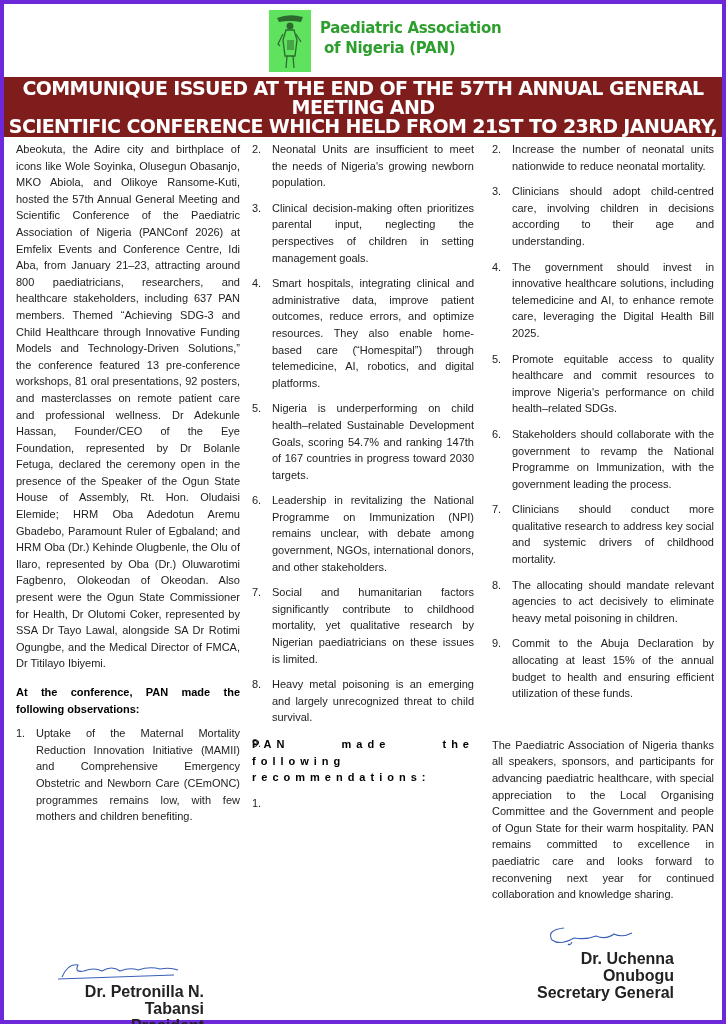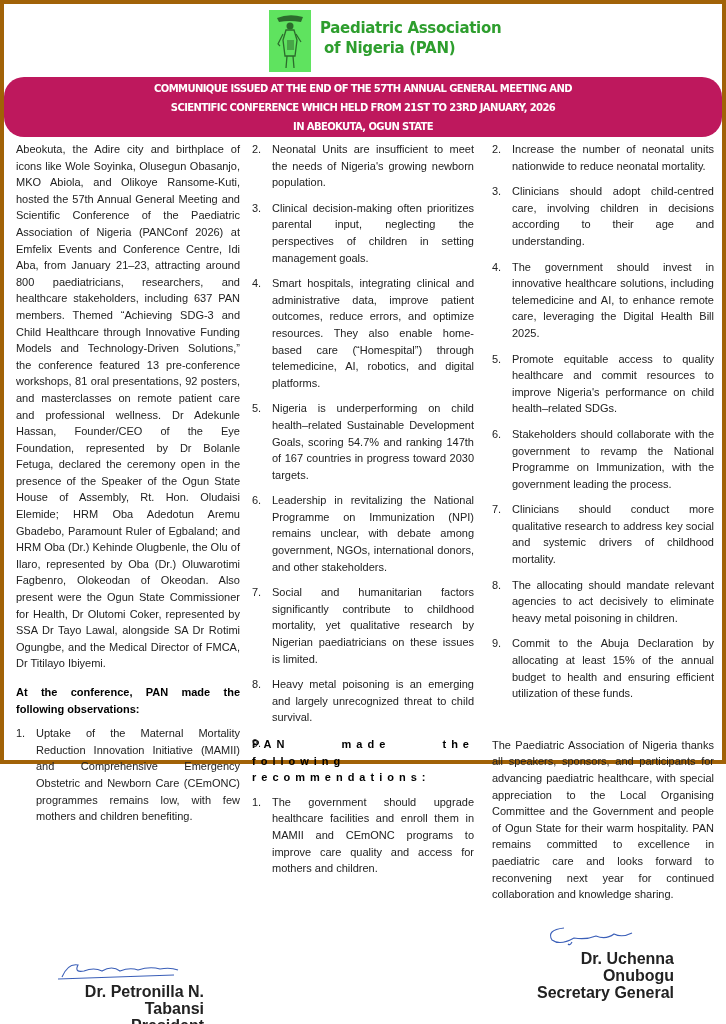--- a/index.html
+++ b/index.html
@@ -1,21 +1,21 @@
 <!DOCTYPE html>
 <html><head>
   <meta charset="utf-8">
   <style>
     html, body { margin: 0; padding: 0; background: #ffffff; }
     body { width: 726px; height: 1024px; overflow: hidden; }
     .page {
       position: relative;
-      width: 726px; height: 764px;
+      width: 726px; height: 1024px;
       box-sizing: border-box;
-      border: 4px solid #a16207;
+      border: 4px solid #6d28d9;
       background: #ffffff;
       font-family: "Liberation Sans", sans-serif;
       color: #222222;
     }
     .header {
       position: absolute; left: 0; top: 0; width: 718px; height: 71px;
     }
     .logo {
       position: absolute; left: 265px; top: 6px; width: 42px; height: 62px;
       background: #5fe35f;
@@ -24,27 +24,26 @@
     .logo svg { width: 42px; height: 62px; display: block; }
     .org-name {
       position: absolute; left: 316px; top: 14px;
       color: #2e9e2e; font-weight: bold; font-size: 15px; line-height: 20px;
       font-family: "DejaVu Sans", sans-serif;
       letter-spacing: -0.3px;
     }
     .org-name .l2 { display: block; padding-left: 4px; }
     .banner {
       position: absolute; left: 0; top: 73px; width: 718px; height: 60px;
-      background: #be185d;
+      background: #7f1d1d;
       color: #ffffff; text-align: center;
       font-family: "DejaVu Sans", sans-serif; font-weight: bold;
-      font-size: 10px; line-height: 19px; letter-spacing: -0.6px;
+      font-size: 19px; line-height: 19px; letter-spacing: -0.6px;
       padding-top: 2px; box-sizing: border-box;
       text-transform: uppercase;
-      border-radius: 20px;
     }
     .banner span { display: block; }
     .col {
       position: absolute; top: 137px;
       font-size: 11px; line-height: 16.6px;
       text-align: justify;
       font-family: "Liberation Sans", sans-serif;
     }
     .col1 { left: 12px; width: 224px; }
     .col2 { left: 248px; width: 222px; }
@@ -139,21 +138,20 @@
         <span>Heavy metal poisoning is an emerging and largely unrecognized threat to child survival.</span>
       </li>
       <li>
         <span class="num">9.</span>
       </li>
     </ol>
     <p class="green-head spaced">PAN made the following recommendations:</p>
     <ol>
       <li>
         <span class="num">1.</span>
-        <span>The government should upgrade healthcare facilities and enroll them in MAMII and CEmONC programs to improve care quality and access for mothers and children.</span>
       </li>
     </ol>
   </div>
 
   <div class="col col3">
     <ol>
       <li>
         <span class="num">2.</span>
         <span>Increase the number of neonatal units nationwide to reduce neonatal mortality.</span>
       </li>

